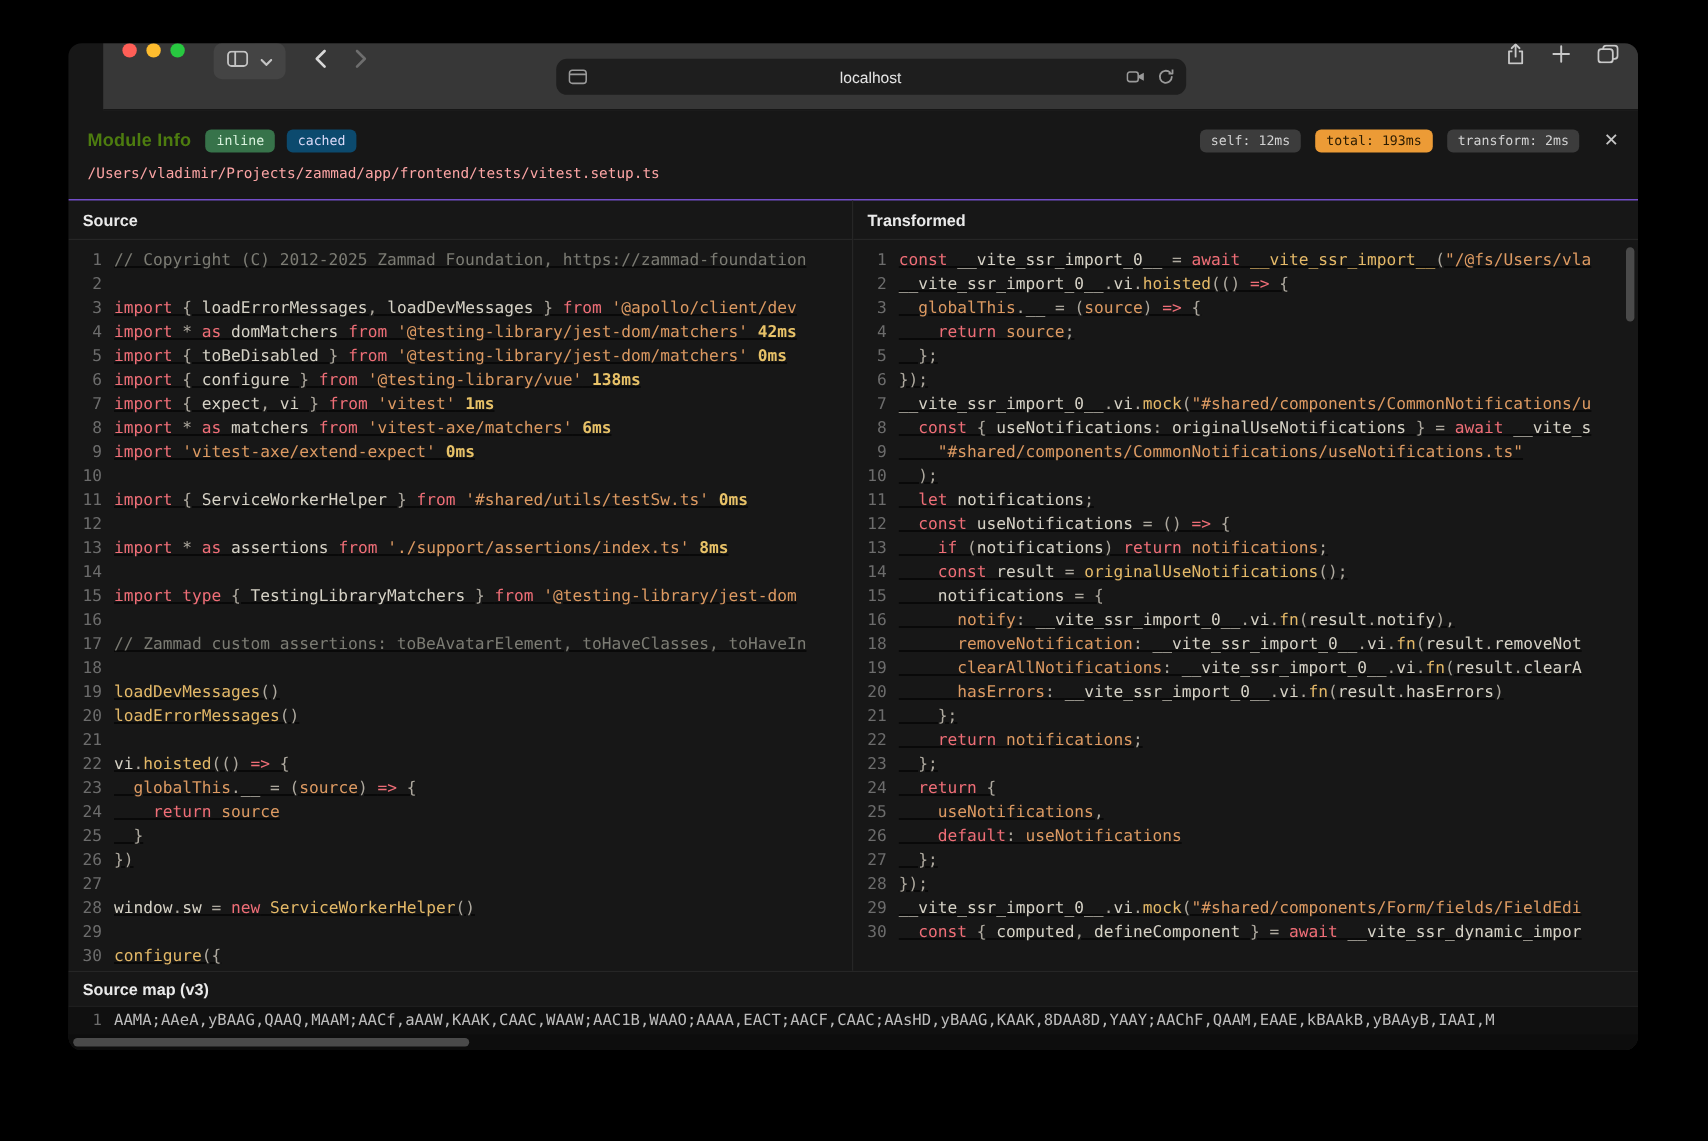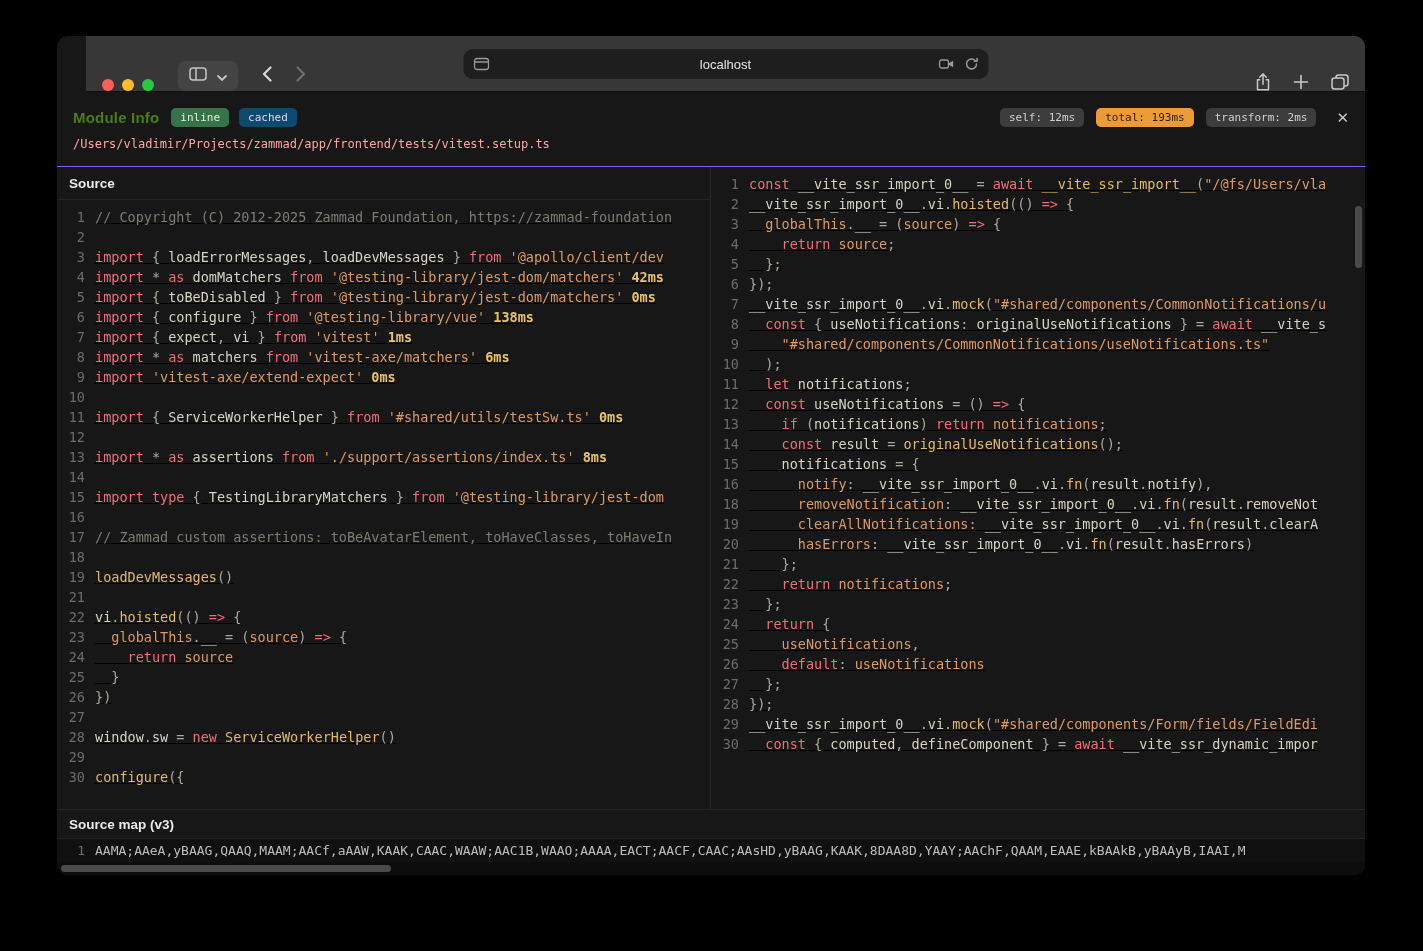--- a/index.html
+++ b/index.html
@@ -5,21 +5,21 @@
   * { margin:0; padding:0; box-sizing:border-box; }
   html,body { width:1423px; height:951px; background:#000; overflow:hidden; }
   body { font-family:"Liberation Sans", sans-serif; }
 
   .window { position:absolute; left:57px; top:36px; width:1308px; height:839px;
             background:#171717; border-radius:11px; overflow:hidden;
             box-shadow:0 25px 70px rgba(0,0,0,.65); display:flex; flex-direction:column; }
 
   
   .toolbar { position:relative; flex:0 0 56px; background:#373737; display:flex;
-             align-items:flex-end; padding:0 16px; border-bottom:1px solid #101010;margin-left:29px; }
+             align-items:flex-start; padding:0 16px; border-bottom:1px solid #101010;margin-left:29px; }
   .tl { width:12px; height:12px; border-radius:50%; margin-right:8px; cursor:pointer; }
   .tl-red{ background:#ff5f57; } .tl-yellow{ background:#febc2e; } .tl-green{ background:#28c840; }
   .sidebar-btn { margin-left:16px; height:30px; width:60px; background:#444444; border-radius:7px;
                  display:flex; align-items:center; justify-content:space-evenly; cursor:pointer; }
   .nav-btn { margin-left:16px; width:26px; height:30px; display:flex; align-items:center;
              justify-content:center; cursor:pointer; }
   .url-field { position:absolute; left:50%; top:13px; transform:translateX(-50%);
                width:525px; height:30px; background:#1e1e1e; border-radius:9px;
                display:flex; align-items:center; padding:0 10px; }
   .url-text { position:absolute; left:0; right:0; text-align:center; font-size:13px; color:#e4e4e4; }
@@ -189,33 +189,35 @@
           <div class="code-line"><span class="ln">10</span></div>
           <div class="code-line"><span class="ln">11</span><span class="tok-k">import</span><span class="tok-p"> { </span><span class="tok-v">ServiceWorkerHelper</span><span class="tok-p"> } </span><span class="tok-k">from</span><span class="tok-s"> '#shared/utils/testSw.ts'</span><span class="tok-t"> 0ms</span></div>
           <div class="code-line"><span class="ln">12</span></div>
           <div class="code-line"><span class="ln">13</span><span class="tok-k">import</span><span class="tok-p"> * </span><span class="tok-k">as</span><span class="tok-v"> assertions </span><span class="tok-k">from</span><span class="tok-s"> './support/assertions/index.ts'</span><span class="tok-t"> 8ms</span></div>
           <div class="code-line"><span class="ln">14</span></div>
           <div class="code-line"><span class="ln">15</span><span class="tok-k">import</span><span class="tok-k"> type</span><span class="tok-p"> { </span><span class="tok-v">TestingLibraryMatchers</span><span class="tok-p"> } </span><span class="tok-k">from</span><span class="tok-s"> '@testing-library/jest-dom</span></div>
           <div class="code-line"><span class="ln">16</span></div>
           <div class="code-line"><span class="ln">17</span><span class="tok-c">// Zammad custom assertions: toBeAvatarElement, toHaveClasses, toHaveIn</span></div>
           <div class="code-line"><span class="ln">18</span></div>
           <div class="code-line"><span class="ln">19</span><span class="tok-f">loadDevMessages</span><span class="tok-p">()</span></div>
+          <div class="code-line"><span class="ln">20</span><span class="tok-f">loadErrorMessages</span><span class="tok-p">()</span></div>
           <div class="code-line"><span class="ln">21</span></div>
           <div class="code-line"><span class="ln">22</span><span class="tok-v">vi</span><span class="tok-p">.</span><span class="tok-f">hoisted</span><span class="tok-p">(() </span><span class="tok-k">=&gt;</span><span class="tok-p"> {</span></div>
           <div class="code-line"><span class="ln">23</span><span class="tok-s">  globalThis</span><span class="tok-p">.</span><span class="tok-v">__</span><span class="tok-p"> = (</span><span class="tok-s">source</span><span class="tok-p">) </span><span class="tok-k">=&gt;</span><span class="tok-p"> {</span></div>
           <div class="code-line"><span class="ln">24</span><span class="tok-k">    return</span><span class="tok-s"> source</span></div>
           <div class="code-line"><span class="ln">25</span><span class="tok-p">  }</span></div>
           <div class="code-line"><span class="ln">26</span><span class="tok-p">})</span></div>
           <div class="code-line"><span class="ln">27</span></div>
           <div class="code-line"><span class="ln">28</span><span class="tok-v">window</span><span class="tok-p">.</span><span class="tok-v">sw</span><span class="tok-p"> = </span><span class="tok-k">new</span><span class="tok-f"> ServiceWorkerHelper</span><span class="tok-p">()</span></div>
           <div class="code-line"><span class="ln">29</span></div>
           <div class="code-line"><span class="ln">30</span><span class="tok-f">configure</span><span class="tok-p">({</span></div>
         </div>
     </div>
     <div class="panel">
+      <div class="panel-header">Transformed</div>
       <div class="code">
           <div class="code-line"><span class="ln">1</span><span class="tok-k">const</span><span class="tok-v"> __vite_ssr_import_0__ </span><span class="tok-p">= </span><span class="tok-k">await</span><span class="tok-f"> __vite_ssr_import__</span><span class="tok-p">(</span><span class="tok-s">"/@fs/Users/vla</span></div>
           <div class="code-line"><span class="ln">2</span><span class="tok-v">__vite_ssr_import_0__</span><span class="tok-p">.</span><span class="tok-v">vi</span><span class="tok-p">.</span><span class="tok-f">hoisted</span><span class="tok-p">(() </span><span class="tok-k">=&gt;</span><span class="tok-p"> {</span></div>
           <div class="code-line"><span class="ln">3</span><span class="tok-s">  globalThis</span><span class="tok-p">.</span><span class="tok-v">__</span><span class="tok-p"> = (</span><span class="tok-s">source</span><span class="tok-p">) </span><span class="tok-k">=&gt;</span><span class="tok-p"> {</span></div>
           <div class="code-line"><span class="ln">4</span><span class="tok-k">    return</span><span class="tok-s"> source</span><span class="tok-p">;</span></div>
           <div class="code-line"><span class="ln">5</span><span class="tok-p">  };</span></div>
           <div class="code-line"><span class="ln">6</span><span class="tok-p">});</span></div>
           <div class="code-line"><span class="ln">7</span><span class="tok-v">__vite_ssr_import_0__</span><span class="tok-p">.</span><span class="tok-v">vi</span><span class="tok-p">.</span><span class="tok-f">mock</span><span class="tok-p">(</span><span class="tok-s">"#shared/components/CommonNotifications/u</span></div>
           <div class="code-line"><span class="ln">8</span><span class="tok-k">  const</span><span class="tok-p"> { </span><span class="tok-v">useNotifications</span><span class="tok-p">: </span><span class="tok-v">originalUseNotifications</span><span class="tok-p"> } = </span><span class="tok-k">await</span><span class="tok-v"> __vite_s</span></div>
           <div class="code-line"><span class="ln">9</span><span class="tok-s">    "#shared/components/CommonNotifications/useNotifications.ts"</span></div>

